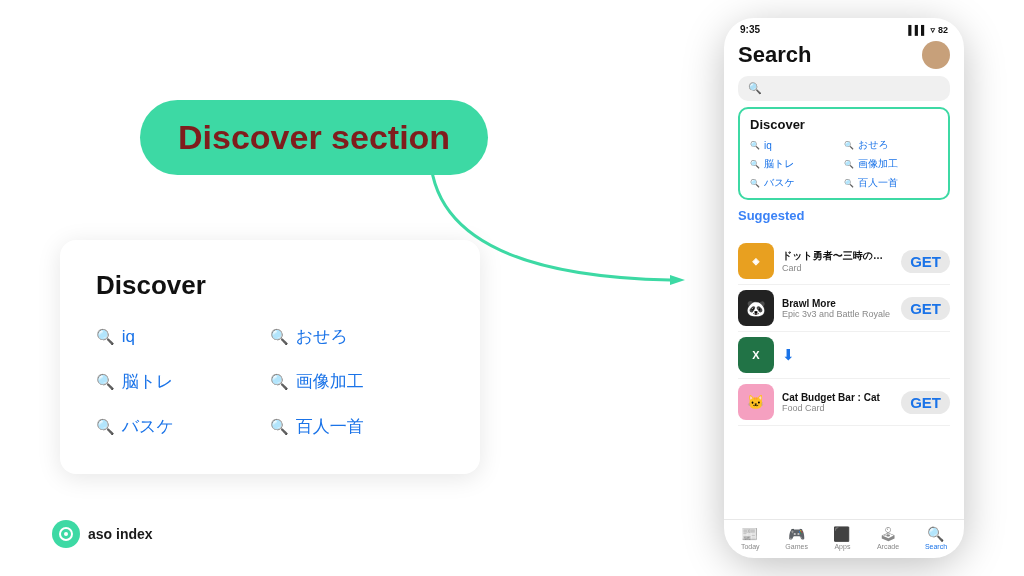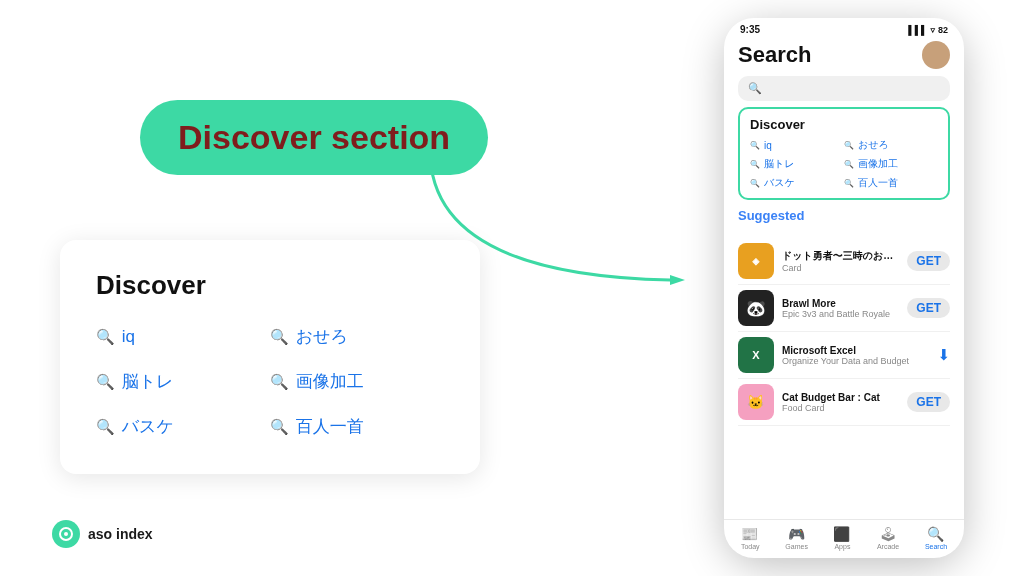--- a/index.html
+++ b/index.html
@@ -220,21 +220,21 @@
     .app-sub {
       font-size: 9px;
       color: #888;
       white-space: nowrap;
       overflow: hidden;
       text-overflow: ellipsis;
     }
     .get-btn {
       background: #e8e8e8;
       color: #1a73e8;
-      font-size: 12px;
+      font-size: 15px;
       font-weight: 700;
       border-radius: 12px;
       padding: 3px 9px;
       flex-shrink: 0;
     }
     .get-btn-cloud {
       color: #1a73e8;
       font-size: 15px;
       flex-shrink: 0;
     }
@@ -393,24 +393,20 @@
           <div class="app-icon" style="background:#222; color:#fff; font-size:16px;">🐼</div>
           <div class="app-info">
             <div class="app-name">Brawl More</div>
             <div class="app-sub">Epic 3v3 and Battle Royale</div>
           </div>
           <div class="get-btn">GET</div>
         </div>
 
         <div class="suggested-item">
           <div class="app-icon" style="background:#217346; color:#fff; font-size:11px; font-weight:800;">X</div>
-          <div class="app-info">
-            <div class="app-name">Microsoft Excel</div>
-            <div class="app-sub">Organize Your Data and Budget</div>
-          </div>
           <div class="get-btn-cloud">⬇</div>
         </div>
 
         <div class="suggested-item">
           <div class="app-icon" style="background:#f5a0c0; color:#fff; font-size:14px;">🐱</div>
           <div class="app-info">
             <div class="app-name">Cat Budget Bar : Cat</div>
             <div class="app-sub">Food Card</div>
           </div>
           <div class="get-btn">GET</div>

